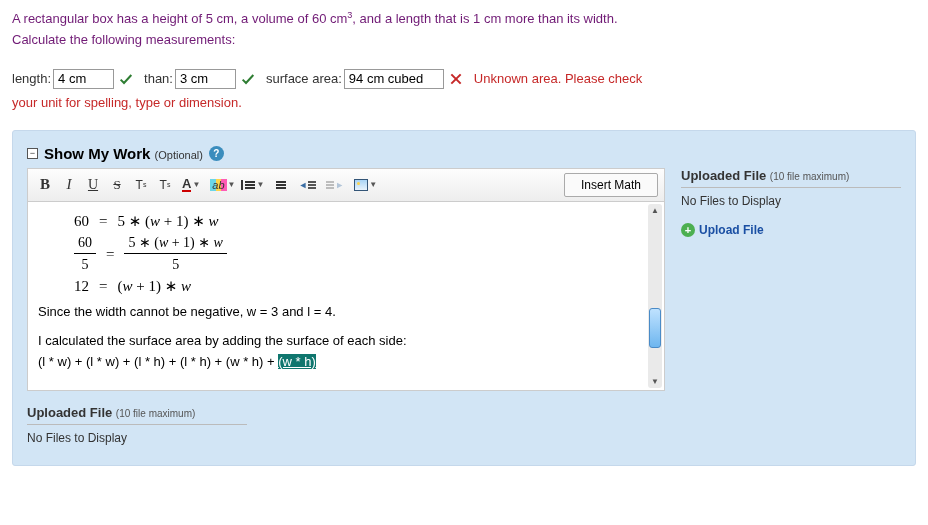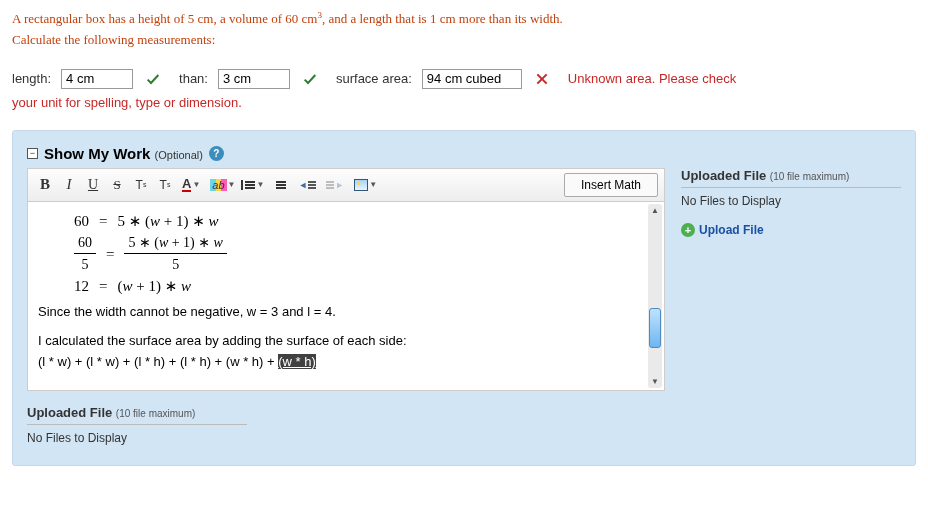--- a/index.html
+++ b/index.html
@@ -1,22 +1,22 @@
 <!DOCTYPE html>
 <html><head>
 <meta charset="utf-8">
 <style>
   * { box-sizing: border-box; margin: 0; padding: 0; }
   body { font-family: Arial, Helvetica, sans-serif; font-size: 13px; color: #333; background: #fff; width: 928px; }
   .wrap { padding: 8px 12px; }
-  .problem { color: #c2410c; line-height: 1.6; margin-bottom: 18px; font-family: Liberation Serif, serif; }
+  .problem { color: #701a75; line-height: 1.6; margin-bottom: 18px; }
   sup { font-size: 0.7em; }
-  .answers-row { display: flex; align-items: center; flex-wrap: wrap; gap: 8px; margin-bottom: 6px; }
+  .answers-row { display: flex; align-items: center; flex-wrap: wrap; gap: 0; margin-bottom: 6px; }
   .answers-row label { margin-right: 2px; }
-  .ans-input { border: 1px solid #999; padding: 2px 4px; font-size: 13px; width: 72px; height: 20px; }
+  .ans-input { border: 1px solid #999; padding: 2px 4px; font-size: 13px; width: 61px; height: 20px; }
   .ans-input.wide { width: 100px; }
   .mark { width: 16px; height: 16px; display: inline-block; margin: 0 10px 0 4px; }
   .check svg { stroke: #2e7d32; }
   .cross svg { stroke: #c62828; }
   .err-text { color: #c62828; }
   .err-line2 { color: #c62828; margin-bottom: 20px; }
   .smw-panel { background: #d2e5f5; border: 1px solid #c5d8eb; border-radius: 3px; padding: 14px 14px 6px 14px; }
   .smw-header { display: flex; align-items: center; gap: 6px; margin-bottom: 6px; }
   .toggle-box { width: 11px; height: 11px; border: 1px solid #555; background: #fff; display: inline-flex; align-items: center; justify-content: center; font-size: 9px; line-height: 1; color: #333; }
   .smw-title { font-size: 15px; font-weight: 700; color: #000; }
@@ -56,21 +56,21 @@
   .scroll-thumb { position: absolute; right: 1px; width: 12px; height: 40px; top: 104px; background: linear-gradient(#bfe2ff,#6eb6ef); border: 1px solid #4a8bc7; border-radius: 3px; }
   .scroll-arrow { font-size: 8px; color: #555; padding: 2px 0; }
   .editor-ct { padding: 8px 20px 8px 10px; font-family: Arial, sans-serif; font-size: 13px; color: #000; }
   .math-block { font-family: "STIX", "Times New Roman", serif; font-size: 15px; color: #000; margin-left: 36px; margin-bottom: 2px; line-height: 1.5; }
   .math-row { display: flex; align-items: center; gap: 10px; }
   .math-row.frac-row .frac { display: inline-flex; flex-direction: column; align-items: center; }
   .frac .num, .frac .den { padding: 0 4px; font-size: 14px; }
   .frac .bar { width: 100%; height: 1px; background: #000; }
   .mw { font-style: italic; }
   .editor-p { margin: 6px 0 2px 0; }
-  .sel-hl { background: #404040; color: #fff; text-decoration: underline; }
+  .sel-hl { background: #0f766e; color: #fff; text-decoration: underline; }
   .graded-block { margin-top: 14px; display: flex; gap: 16px; align-items: flex-start; }
   .graded-box { flex: 1 1 auto; background: #fff; border: 1px solid #ccc; padding: 18px 18px; font-size: 13px; color: #333; }
   .img-icn { display: inline-flex; width: 14px; height: 12px; border: 1px solid #357; background: linear-gradient(#a9d4f5,#e8f3fc); position: relative; }
   .img-icn::after { content: ""; position: absolute; left: 2px; top: 2px; width: 3px; height: 3px; background: #ffd54a; border-radius: 50%; }
 </style>
 </head>
 <body>
 
 <div class="wrap">
 

